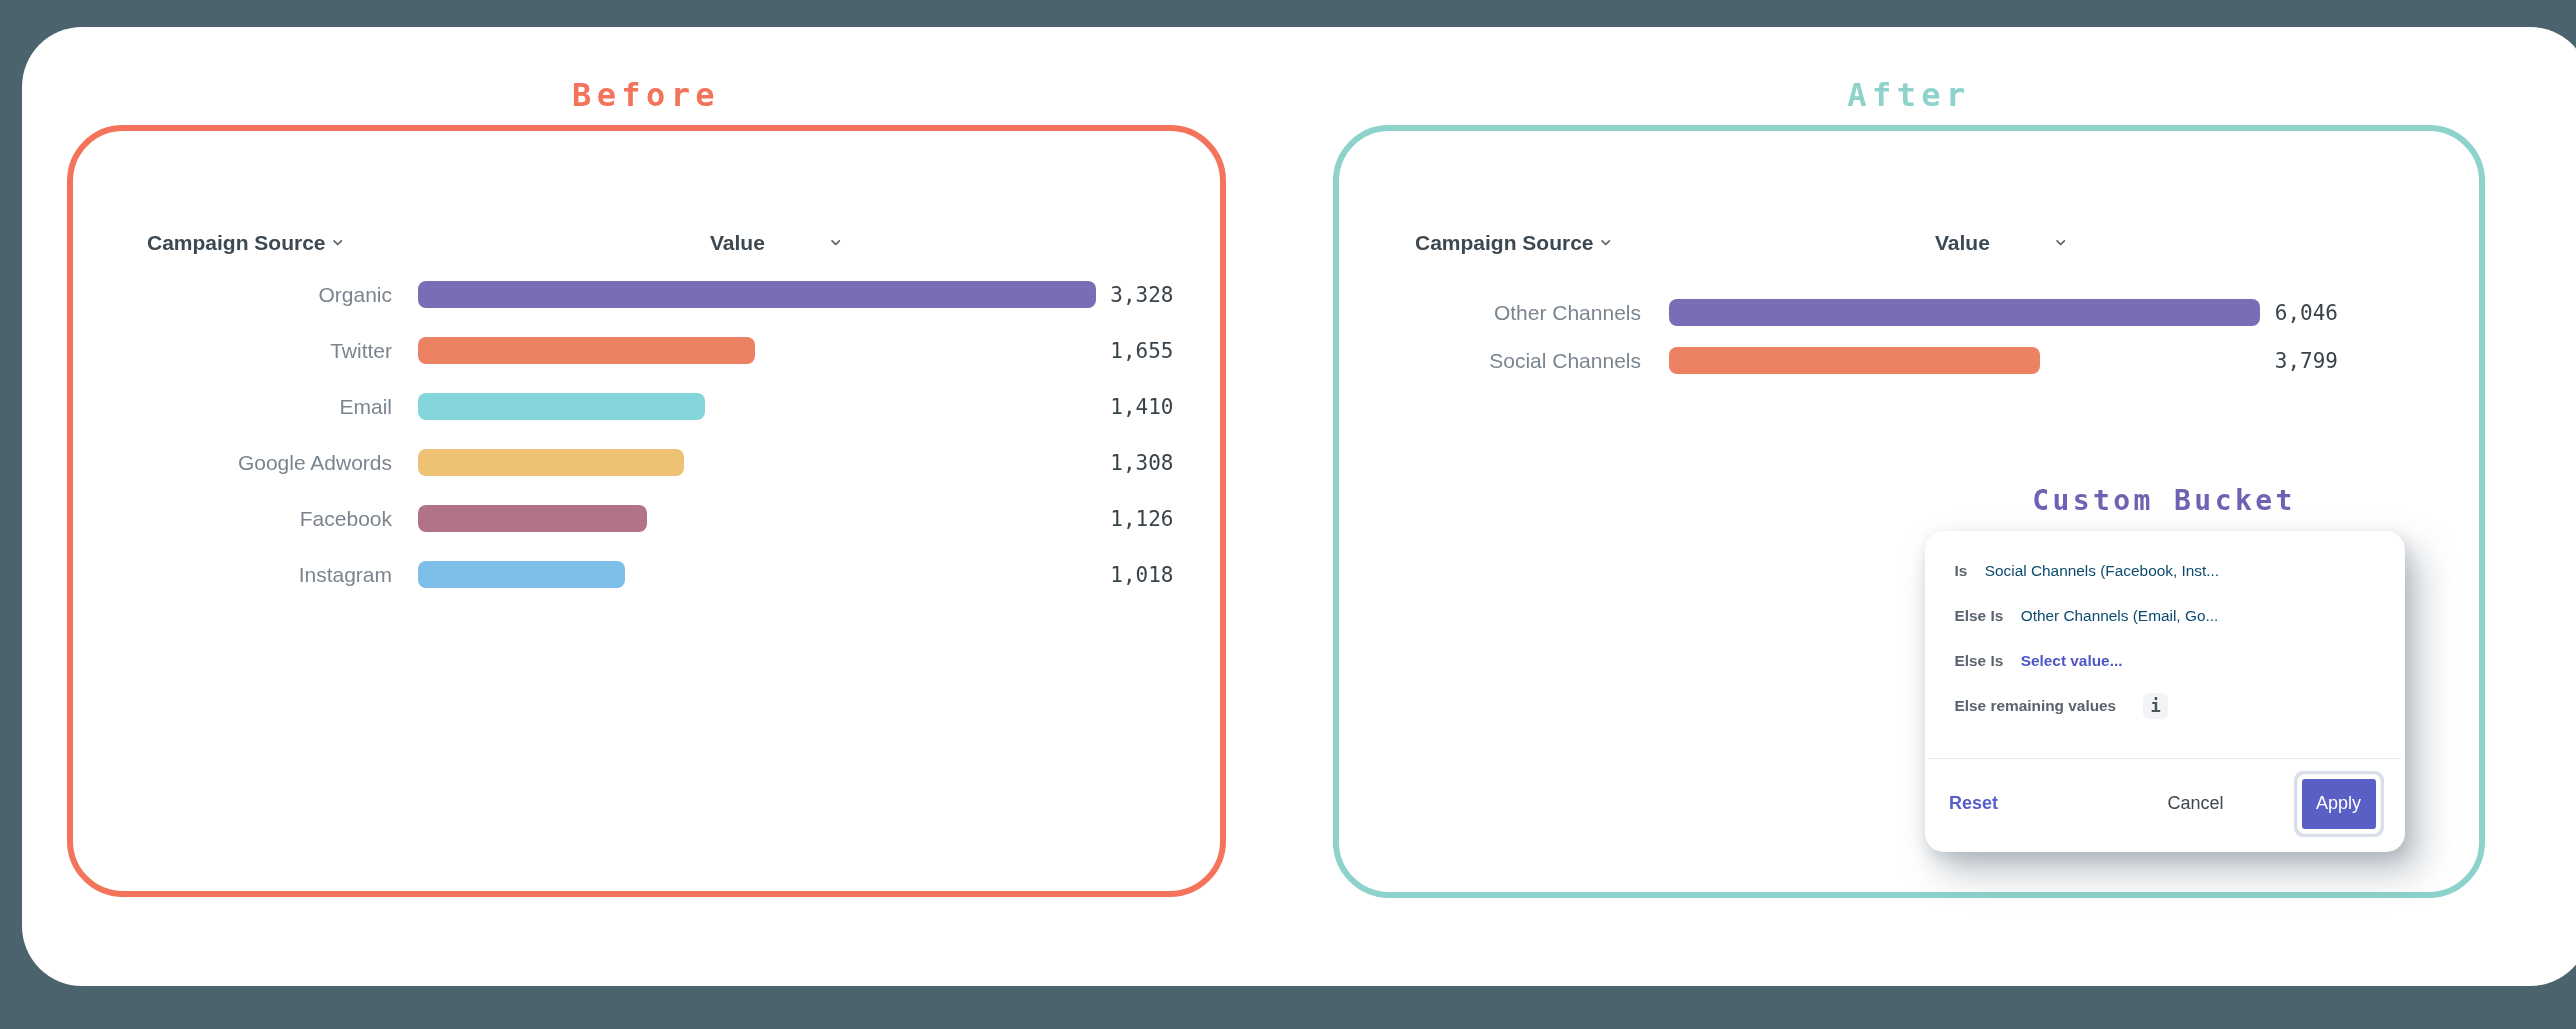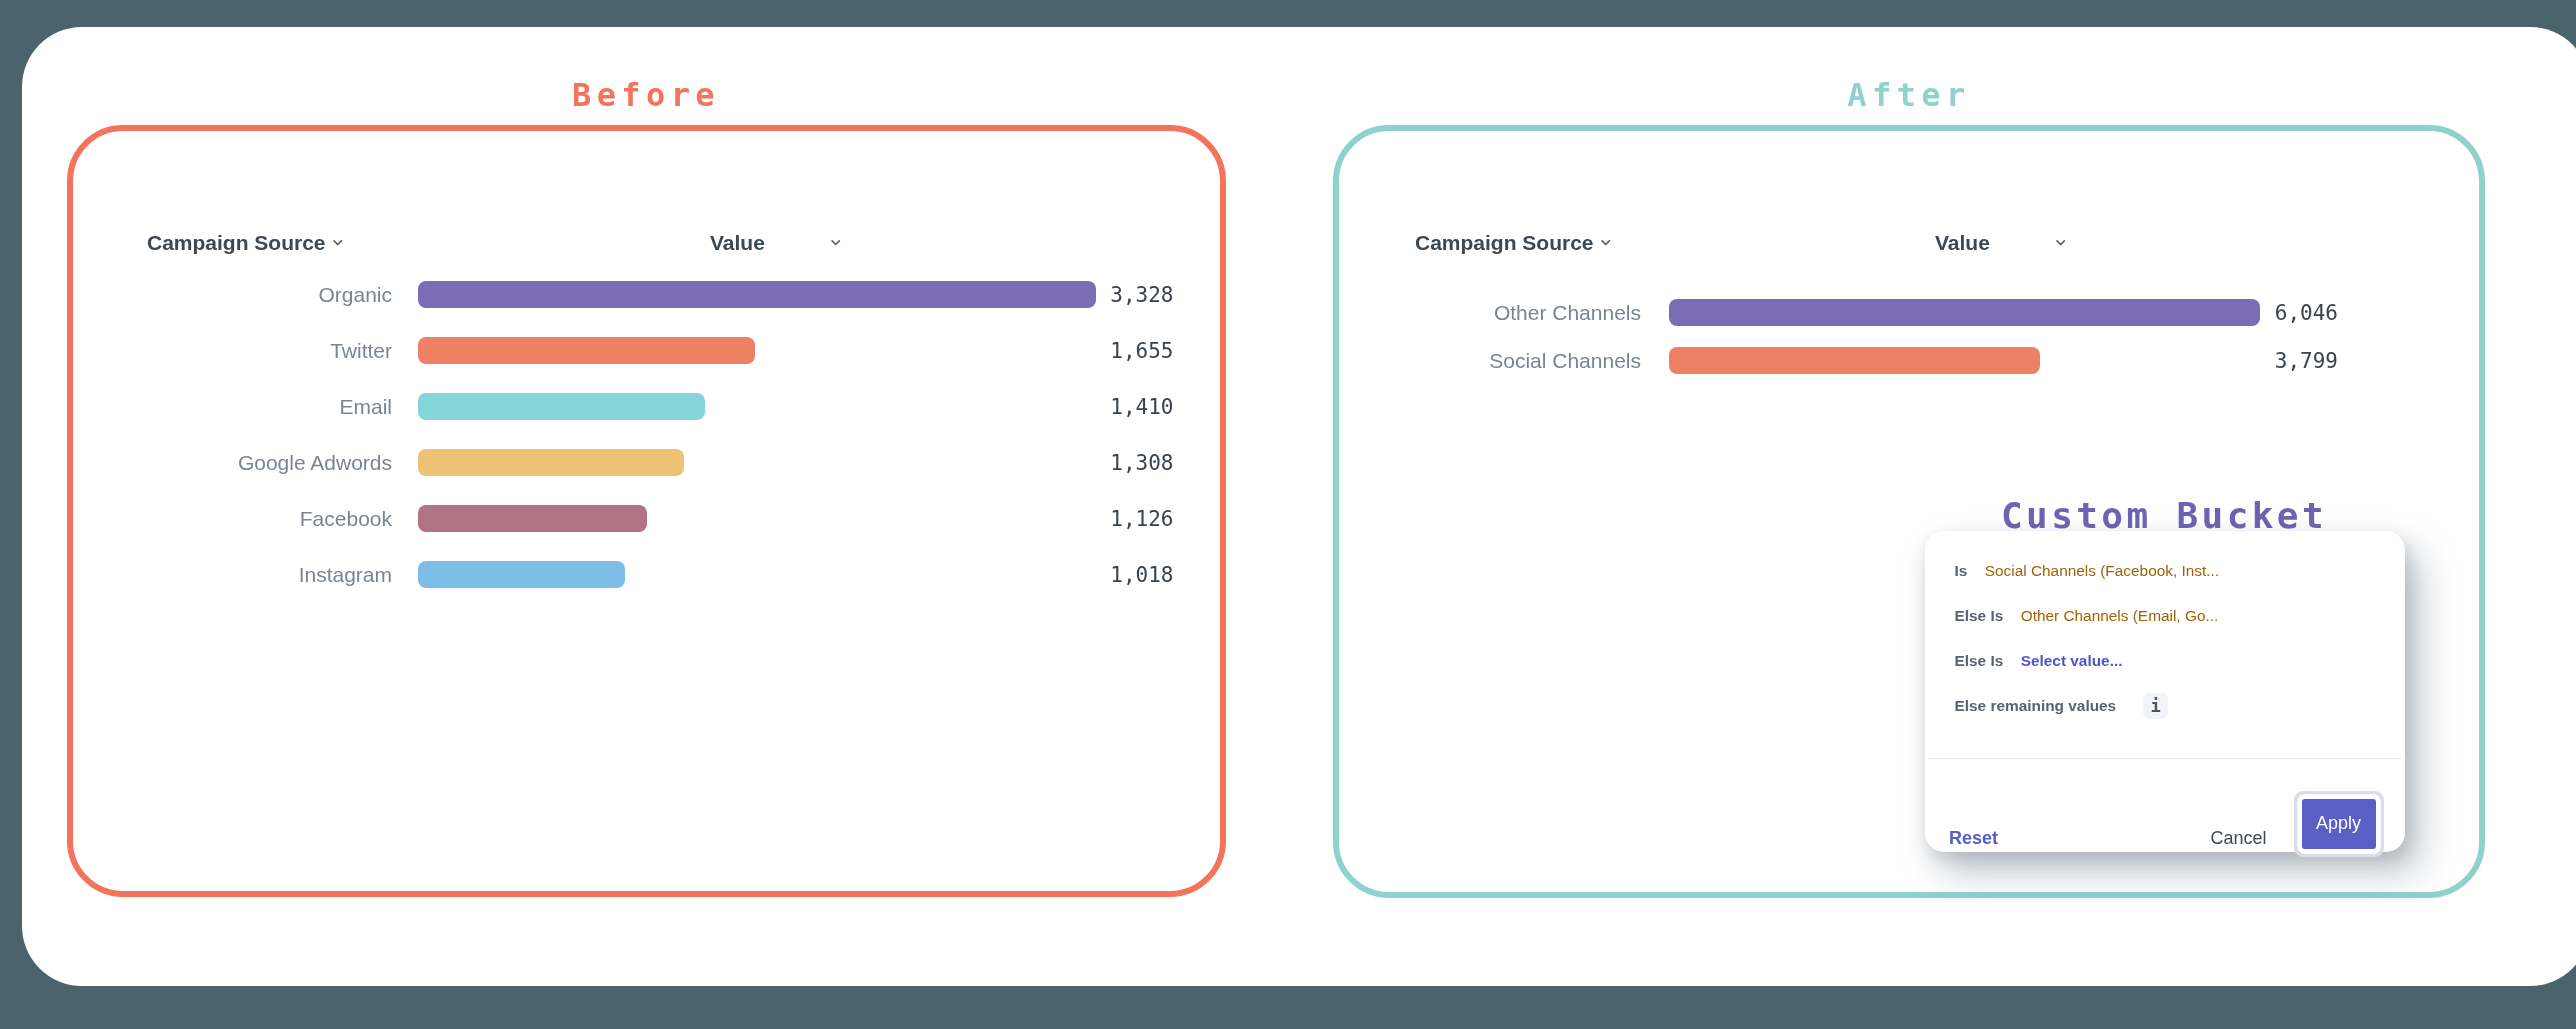--- a/index.html
+++ b/index.html
@@ -49,43 +49,43 @@
   .rows.right .bar-track{width:591px;}
   .bar{height:27px;border-radius:8px;}
   .row-value{
     margin-left:14.8px;font-family:"DejaVu Sans Mono",monospace;
     font-size:21px;color:#39434C;white-space:nowrap;
   }
 
   .bucket-title{
     position:absolute;left:1941px;top:458px;width:402px;text-align:center;
     font-family:"DejaVu Sans Mono",monospace;font-weight:700;
-    font-size:36px;line-height:32px;letter-spacing:3.4px;white-space:nowrap;margin-top:15px;
+    font-size:28px;line-height:32px;letter-spacing:3.4px;white-space:nowrap;
   }
 
   .dialog{
     position:absolute;left:1903px;top:504px;width:480px;height:321px;
     background:#ffffff;border-radius:19px;box-sizing:border-box;
     box-shadow:14.8px 20px 37px rgba(96,110,125,.40), 2.7px 6.7px 14.8px rgba(96,110,125,.22);
   }
   .dialog-rows{padding:17.4px 20px 0 29.5px;}
   .cb-row{display:flex;align-items:center;height:45px;font-size:15.4px;white-space:nowrap;}
   .cb-cond{font-weight:700;color:#59626E;margin-right:17.4px;}
-  .cb-val{color:#a16207;cursor:pointer;}
+  .cb-val{color:#0c4a6e;cursor:pointer;}
   .cb-val.link{font-weight:700;cursor:pointer;text-align:center;}
   .info-chip{
     display:inline-flex;align-items:center;justify-content:center;
     width:25.5px;height:25.5px;margin-left:9.4px;border-radius:6.7px;
     background:#F1F3F6;color:#4A545E;
     font-family:"DejaVu Sans Mono",monospace;font-size:17px;font-weight:700;
     cursor:pointer;
   }
   .divider{border-top:1.3px solid #E5E9ED;margin:29.5px 4px 0 4px;}
   .dialog-footer{
-    display:flex;align-items:flex-end;height:90px;padding:0 29.5px 0 24px;box-sizing:border-box;
+    display:flex;align-items:center;height:90px;padding:0 29.5px 0 24px;box-sizing:border-box;gap:43px;
   }
   .btn-reset{
     background:none;border:none;padding:0;font-size:18px;font-weight:700;cursor:pointer;
     font-family:"Liberation Sans",sans-serif;
   }
   .footer-spacer{flex:1;}
   .btn-cancel{
     background:none;border:none;padding:0;font-size:18px;color:#3E4850;cursor:pointer;
     font-family:"Liberation Sans",sans-serif;margin-right:35px;
   }

